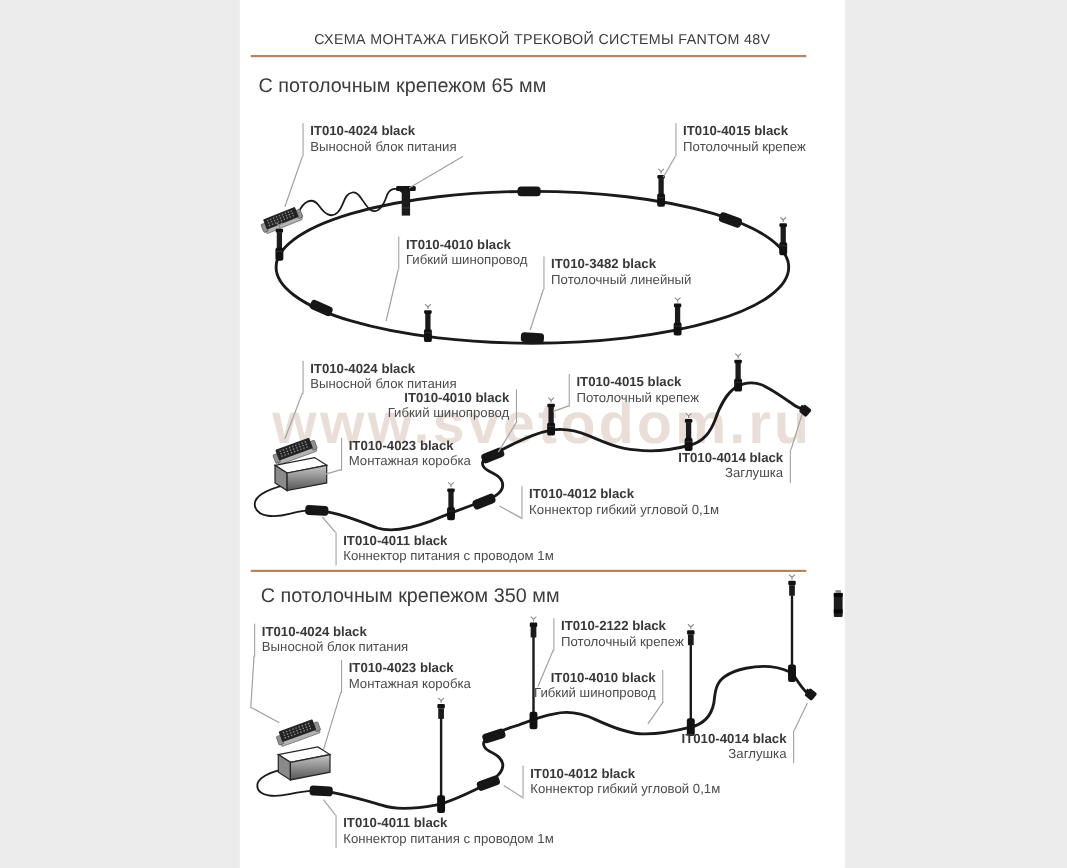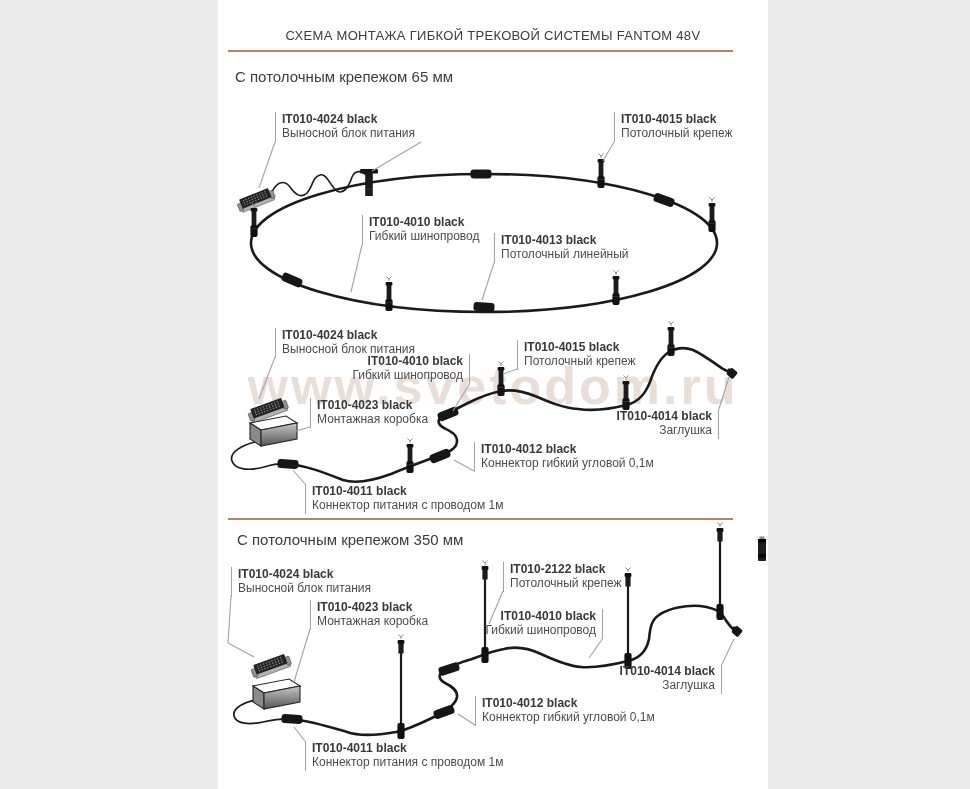--- a/index.html
+++ b/index.html
@@ -3,21 +3,21 @@
 <meta charset="utf-8">
 <style>
   html,body{margin:0;padding:0;width:970px;height:789px;overflow:hidden;
     font-family:"Liberation Sans",sans-serif;background:var(--background,#ececec);}
   #app{position:relative;width:970px;height:649px;border-radius:28px;}
   #canvas{position:absolute;left:218px;top:0;width:550px;height:789px;background:var(--canvas,#fff);}
   .title{position:absolute;left:218px;top:28px;width:550px;text-align:center;
     font-size:13px;letter-spacing:.3px;color:var(--text,#3c3c3c);z-index:3;white-space:nowrap;}
   .rule{position:absolute;left:228px;width:505px;height:2px;background:var(--accent-rule,#b9835f);z-index:3;}
   #rule1{top:50px}#rule2{top:518px}
-  .sec{position:absolute;font-size:15px;color:var(--text,#3c3c3c);z-index:3;white-space:nowrap;}
+  .sec{position:absolute;font-size:18px;color:var(--text,#3c3c3c);z-index:3;white-space:nowrap;}
   #sec1{left:235px;top:68px}#sec2{left:237px;top:531px}
   .wm{position:absolute;left:220px;top:356px;width:546px;text-align:center;font-size:52px;
     font-weight:bold;letter-spacing:3px;color:var(--watermark,#eadfd8);z-index:1;white-space:nowrap;}
   svg.art{position:absolute;left:0;top:0;z-index:2;}
   .lbl{position:absolute;z-index:3;border-left:1.5px solid var(--leader,#a2a2a2);
     padding:1px 0 2px 6px;font-size:12px;line-height:13.5px;white-space:nowrap;}
   .lbl .code{font-weight:bold;color:#383838;}
   .lbl .desc{color:var(--text-soft,#4c4c4c);}
   .lbl.r{border-left:none;border-right:1.5px solid var(--leader,#a2a2a2);
     padding:1px 6px 2px 0;text-align:right;}
@@ -197,21 +197,21 @@
   </div>
   <div class="lbl" style="left:614px;top:112px">
     <div class="code">IT010-4015 black</div>
     <div class="desc">Потолочный крепеж</div>
   </div>
   <div class="lbl" style="left:362px;top:215px">
     <div class="code">IT010-4010 black</div>
     <div class="desc">Гибкий шинопровод</div>
   </div>
   <div class="lbl" style="left:494px;top:233px">
-    <div class="code">IT010-4013 black</div>
+    <div class="code">IT010-3482 black</div>
     <div class="desc">Потолочный линейный</div>
   </div>
 
   <div class="lbl" style="left:275px;top:328px">
     <div class="code">IT010-4024 black</div>
     <div class="desc">Выносной блок питания</div>
   </div>
   <div class="lbl" style="left:310px;top:398px">
     <div class="code">IT010-4023 black</div>
     <div class="desc">Монтажная коробка</div>

